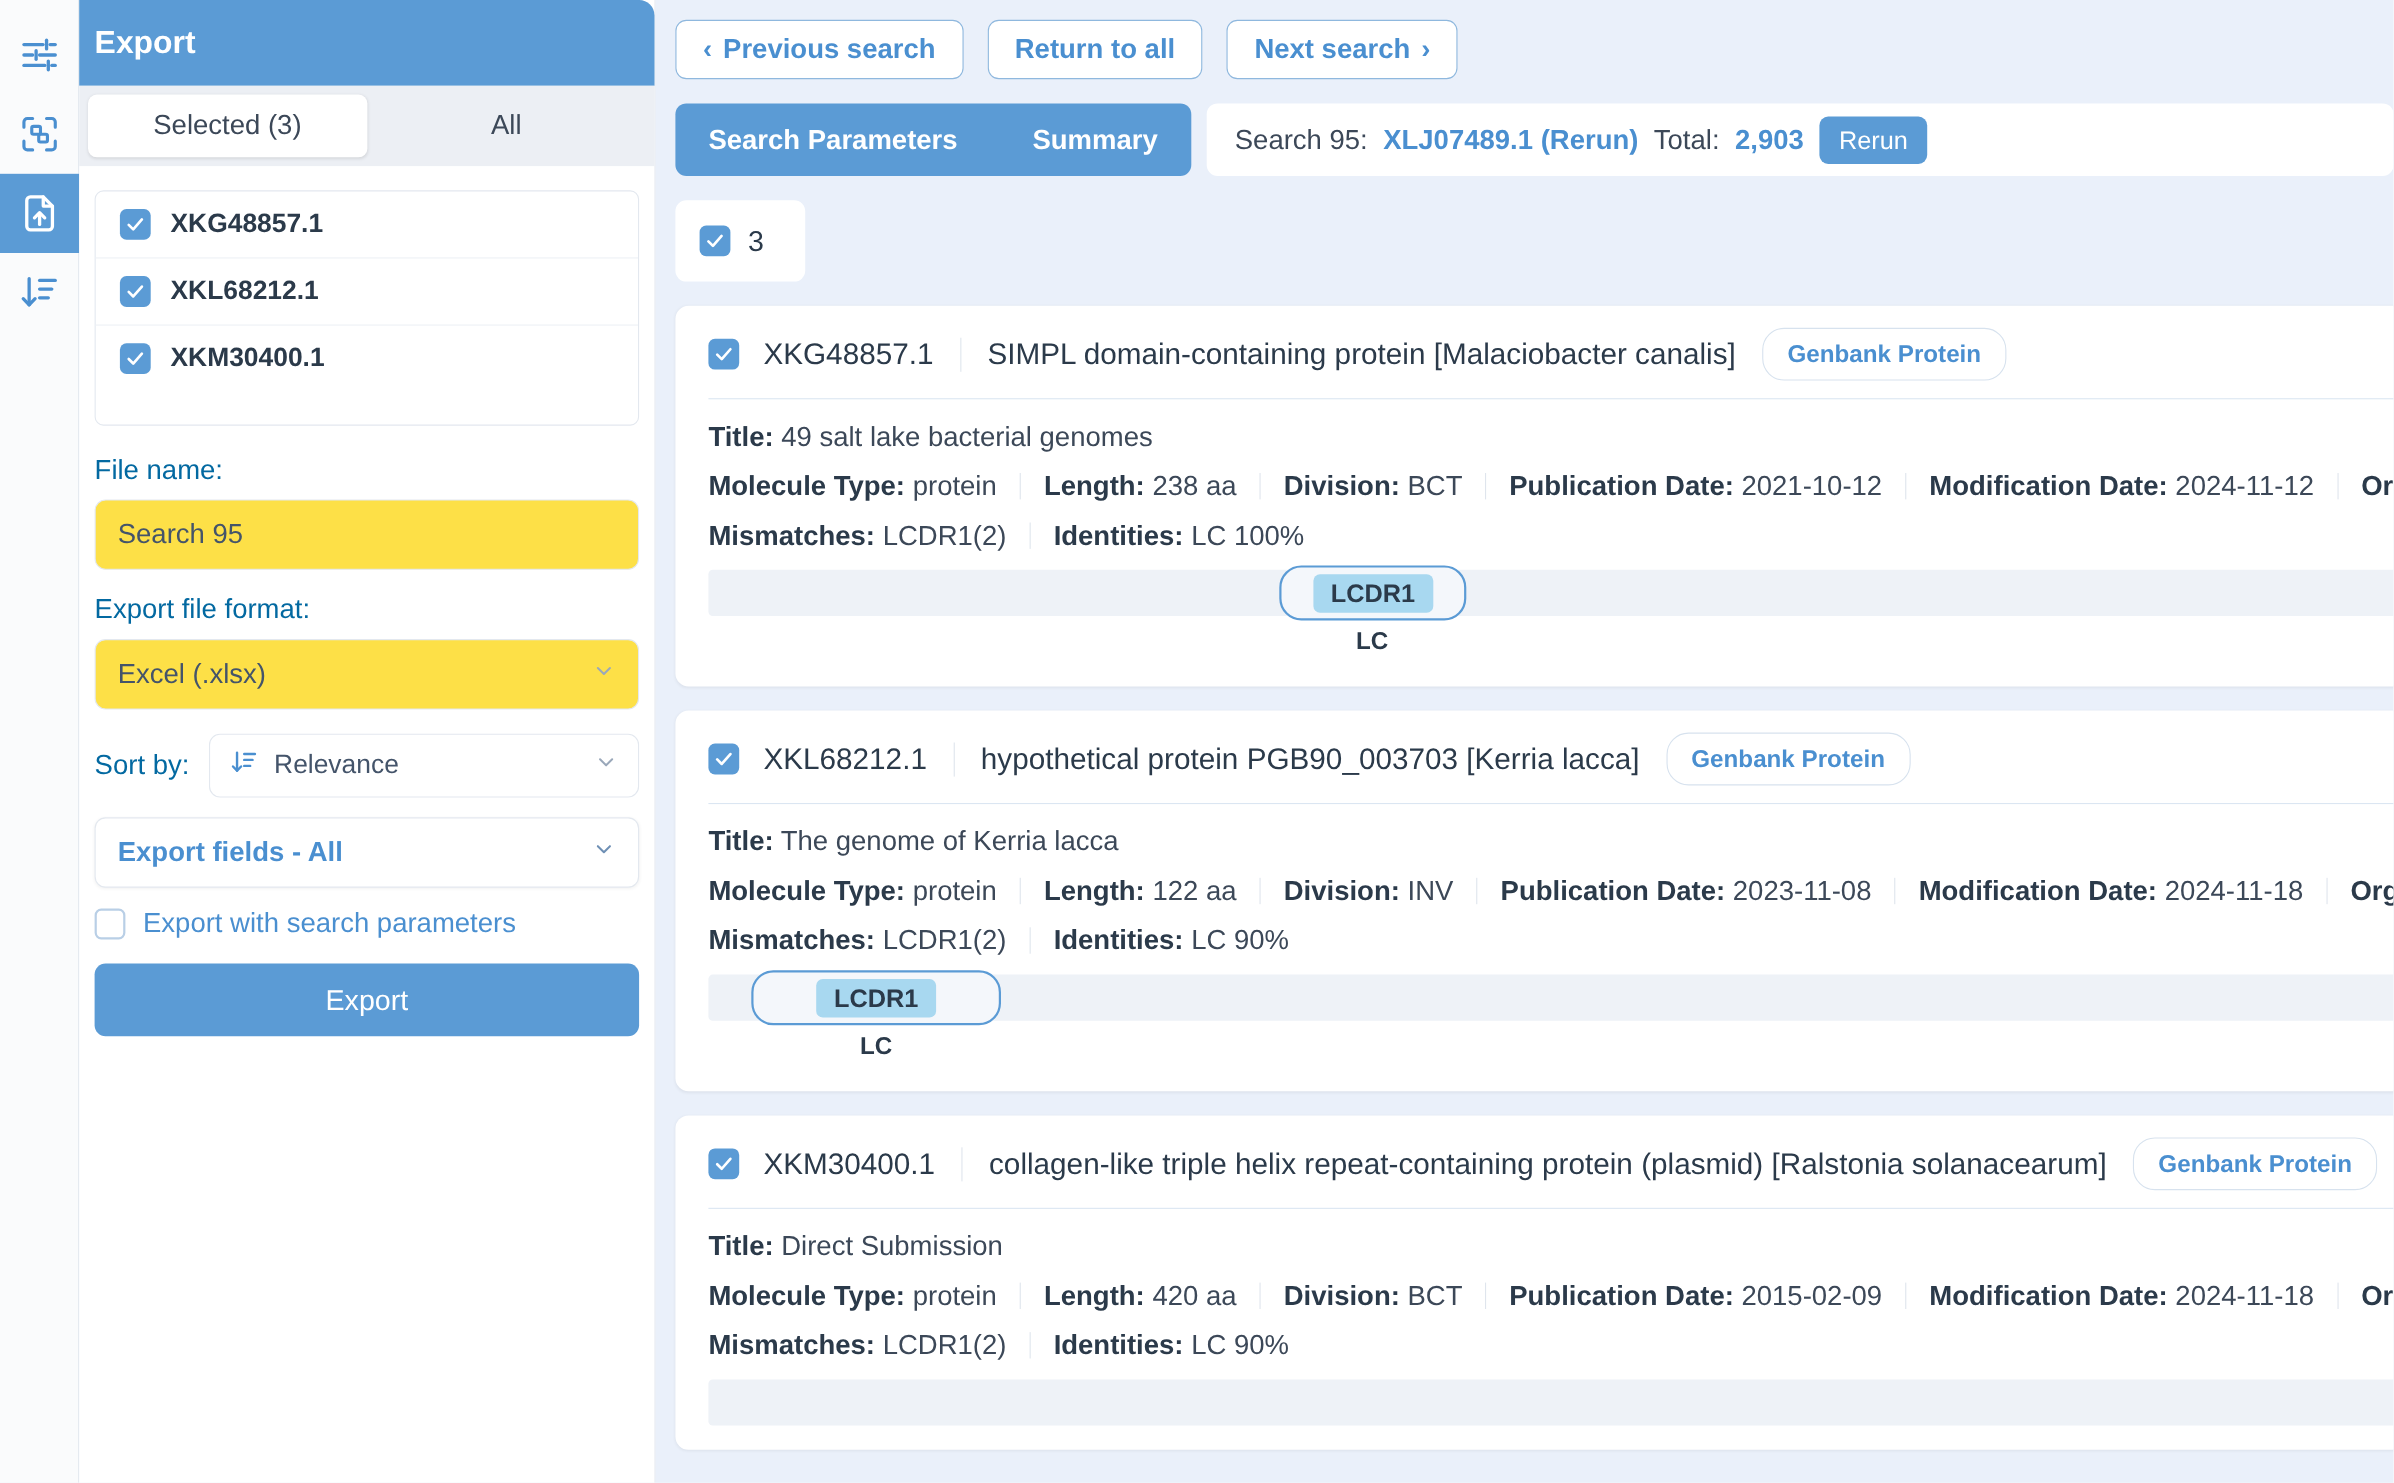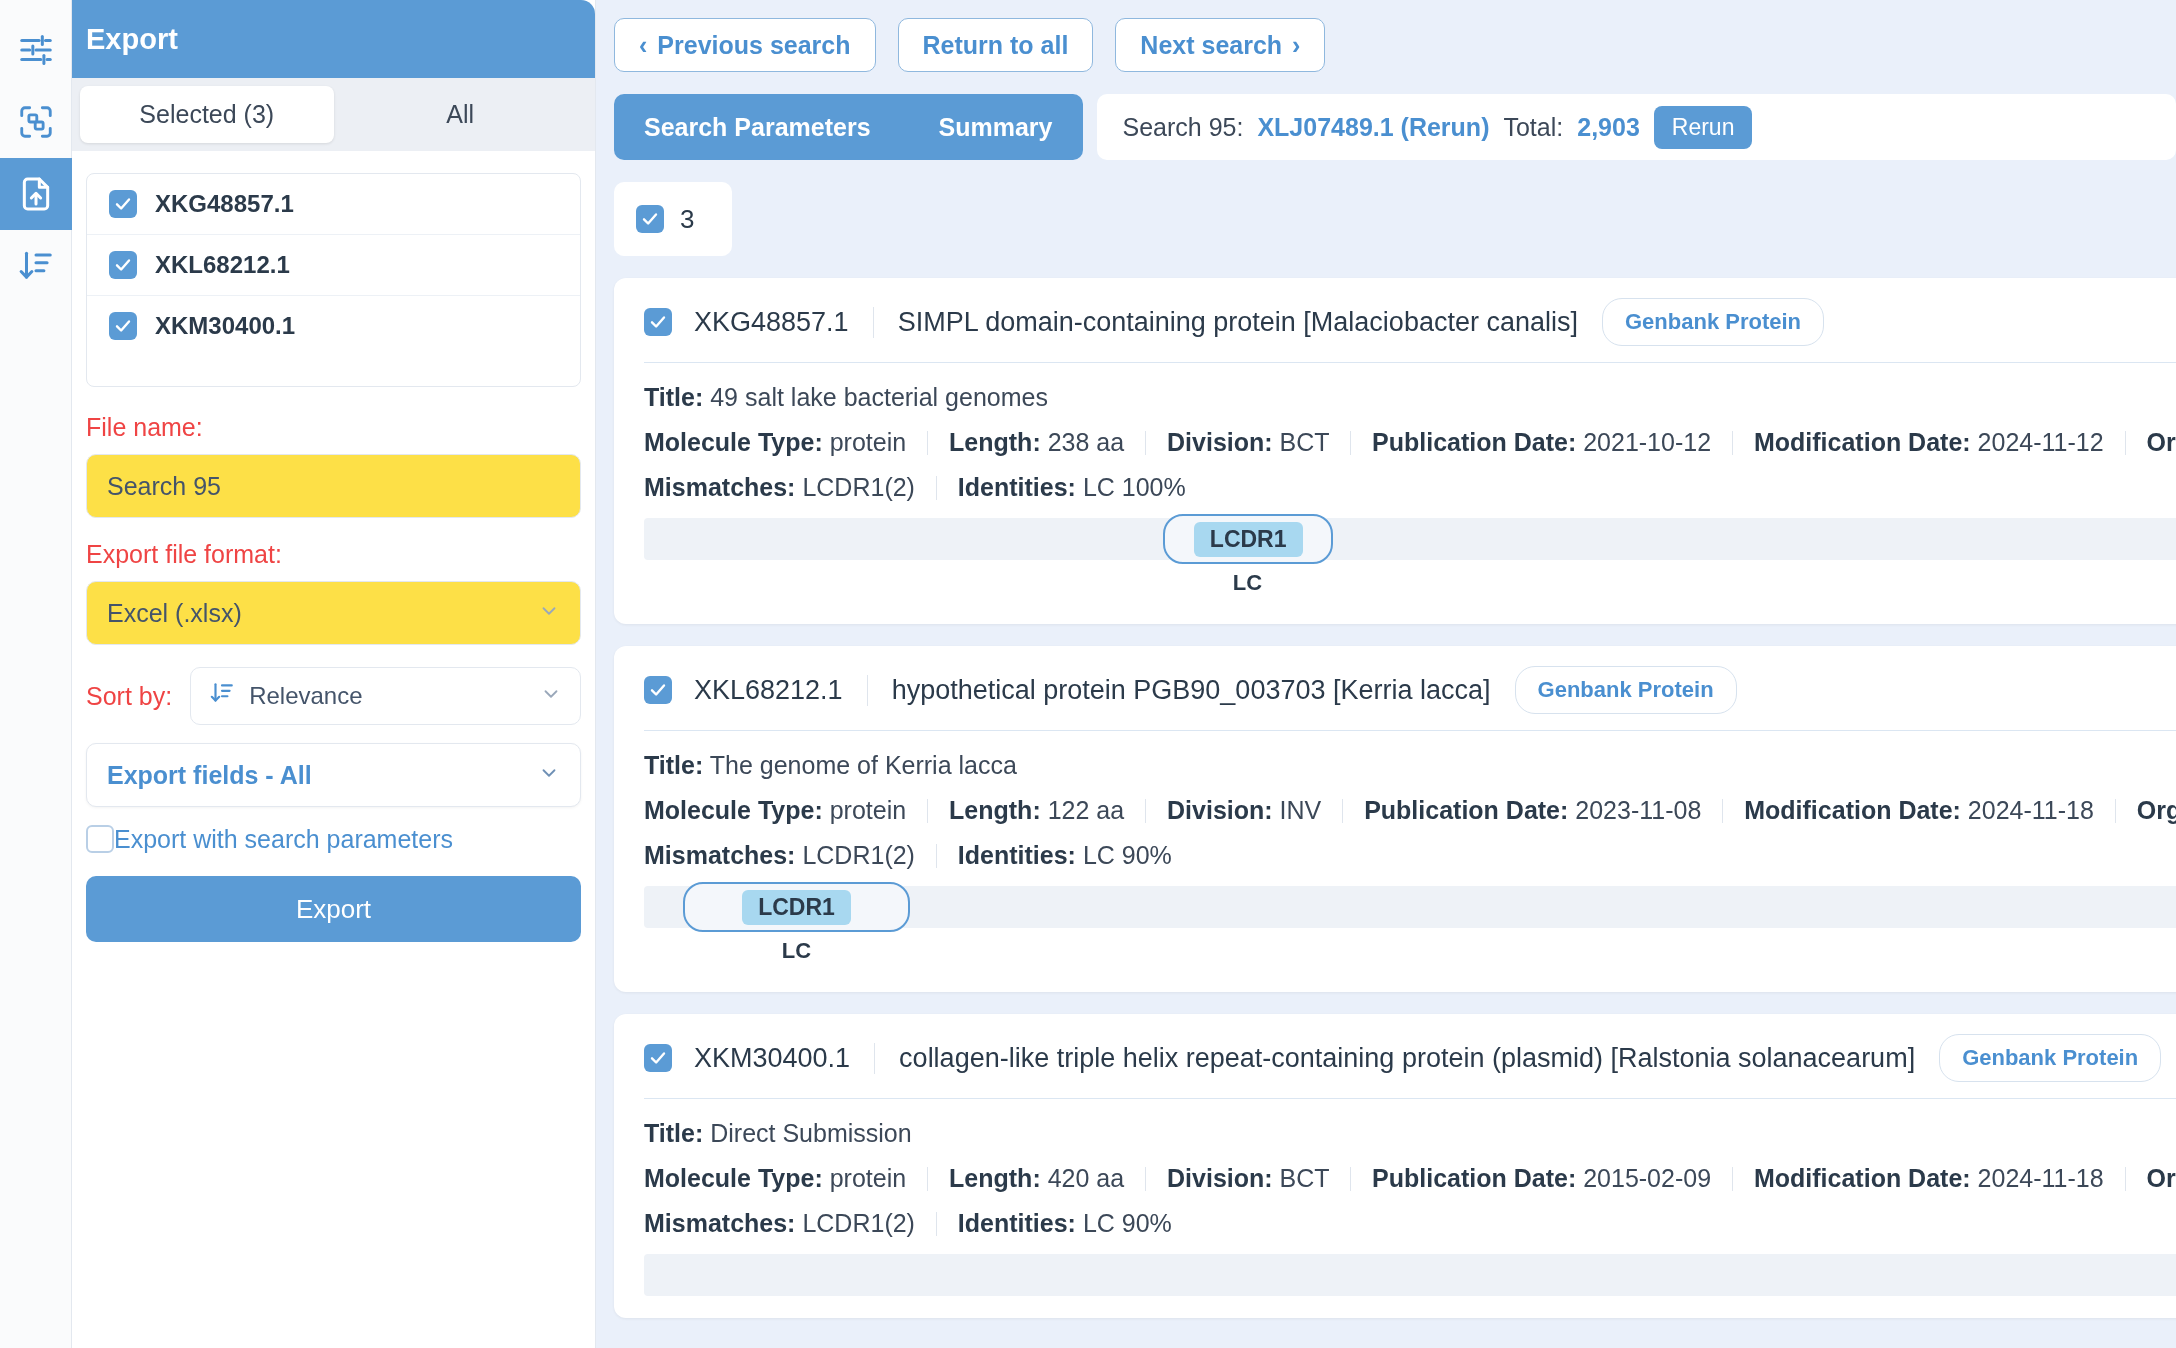--- a/index.html
+++ b/index.html
@@ -66,21 +66,21 @@
   .acc-row:nth-child(3) { border-bottom:none; }
 
   .chk {
     width:28px; height:28px; flex:0 0 28px;
     border-radius:6px; background:#5b9bd5;
     display:flex; align-items:center; justify-content:center;
   }
   .chk svg { display:block; }
   .chk.empty { background:#fff; border:2px solid #b9cfe6; }
 
-  .field-label { font-size:25px; color:#ef4444; font-weight:500; margin-bottom:12px; }
+  .field-label { font-size:25px; color:#0369a1; font-weight:500; margin-bottom:12px; }
   .field-box {
     border:1px solid #e3e8ef; border-radius:10px;
     height:64px; display:flex; align-items:center;
     padding: 0 20px; font-size:25px; color:#44546a;
     margin-bottom:22px; background:#fde047;
     justify-content:space-between;
   }
   .chev { color:#9aa8ba; font-size:19px; }
 
   .sortrow { display:flex; align-items:center; gap:18px; margin-bottom:18px; }
@@ -93,21 +93,21 @@
   .sort-select .lbl { flex:1; }
 
   .export-fields {
     border:1px solid #e3e8ef; border-radius:10px; background:#fff;
     height:64px; display:flex; align-items:center; justify-content:space-between;
     padding:0 20px; font-size:25px; font-weight:bold; color:#4a8fd0;
     margin-bottom:18px;
     box-shadow:0 1px 3px rgba(0,0,0,.05);
   }
 
-  .chkline { display:flex; align-items:flex-start; gap:0; margin-bottom:22px; }
+  .chkline { display:flex; align-items:center; gap:16px; margin-bottom:22px; }
   .chkline .txt { font-size:25px; color:#4a8fd0; }
 
   .export-btn {
     background:#5b9bd5; color:#fff; font-size:26px; font-weight:500;
     height:66px; border-radius:10px;
     display:flex; align-items:center; justify-content:center;
     cursor:pointer;
   }
 
   

